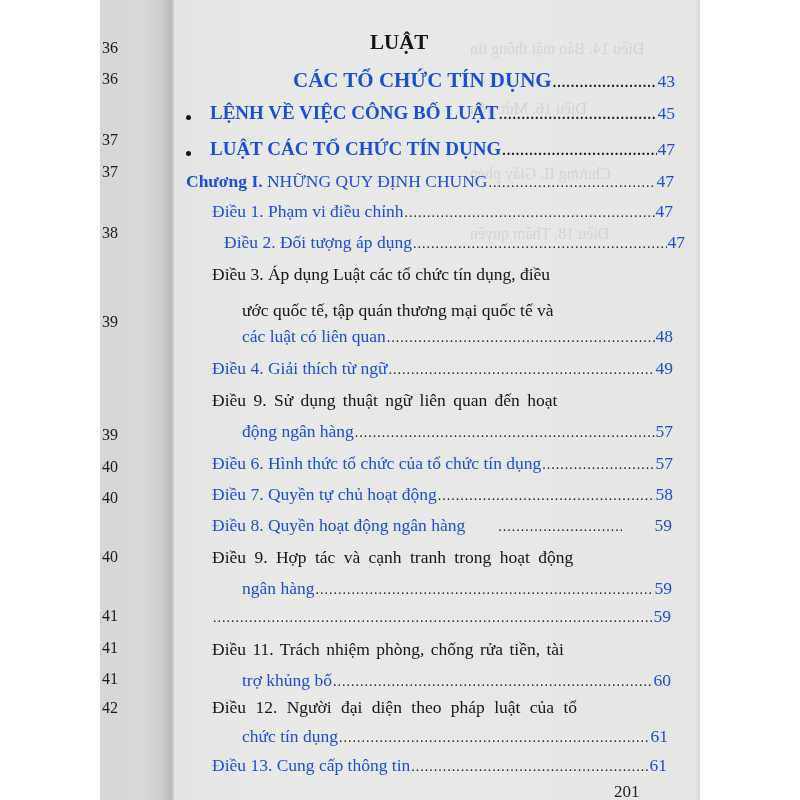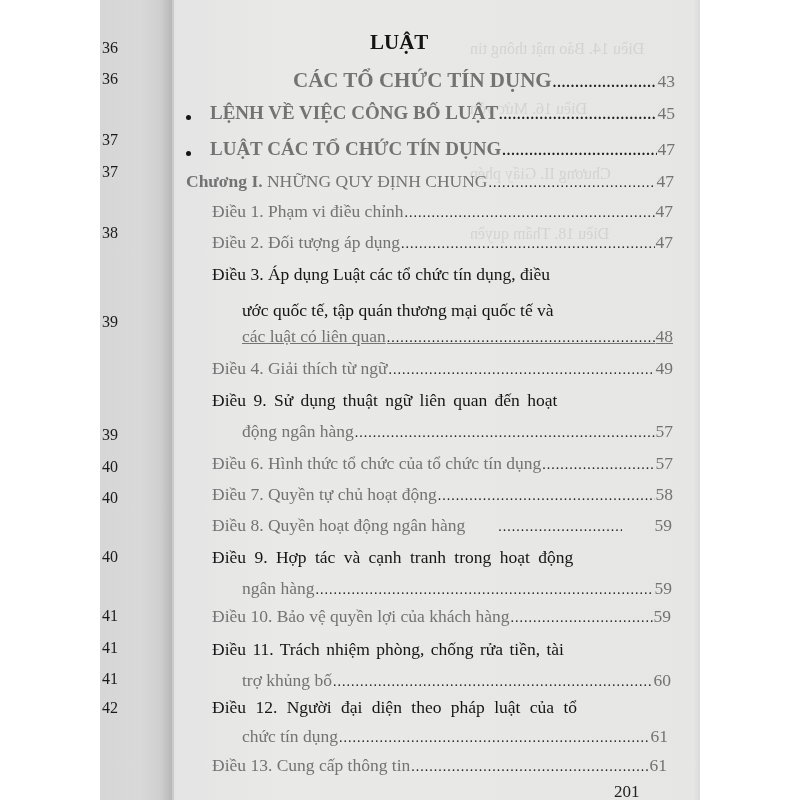--- a/index.html
+++ b/index.html
@@ -64,21 +64,21 @@
       font-size: 21px;
       color: #141414;
       white-space: nowrap;
     }
     .entry {
       position: absolute;
       display: flex;
       align-items: baseline;
       font-family: "Liberation Serif", serif;
       font-size: 17.5px;
-      color: #737373;
+      color: #1d4ed8;
       white-space: nowrap;
     }
     .entry .txt { flex: 0 0 auto; }
     .entry .dots {
       flex: 1 1 auto;
       overflow: hidden;
       margin: 0 1px;
       letter-spacing: 1px;
       font-size: 14px;
       color: #222;
@@ -179,29 +179,29 @@
     <span class="dots"></span>
     <span class="pg">47</span>
   </div>
 
   <div class="entry" style="left:212px; top:201px; width:461px;">
     <span class="txt">Điều 1. Phạm vi điều chỉnh</span>
     <span class="dots"></span>
     <span class="pg">47</span>
   </div>
 
-  <div class="entry" style="left:212px; top:232px; width:461px;">
+  <div class="entry" style="left:224px; top:232px; width:461px;">
     <span class="txt">Điều 2. Đối tượng áp dụng</span>
     <span class="dots"></span>
     <span class="pg">47</span>
   </div>
 
   <div class="plain" style="left:212px; top:264px;">Điều 3. Áp dụng Luật các tổ chức tín dụng, điều</div>
   <div class="plain" style="left:242px; top:300px;">ước quốc tế, tập quán thương mại quốc tế và</div>
-  <div class="entry" style="left:242px; top:326px; width:431px;text-decoration:underline;">
+  <div class="entry" style="left:242px; top:326px; width:431px;">
     <span class="txt">các luật có liên quan</span>
     <span class="dots"></span>
     <span class="pg">48</span>
   </div>
 
   <div class="entry" style="left:212px; top:358px; width:461px;">
     <span class="txt">Điều 4. Giải thích từ ngữ</span>
     <span class="dots"></span>
     <span class="pg">49</span>
   </div>
@@ -232,21 +232,20 @@
   </div>
 
   <div class="plain" style="left:212px; top:547px; word-spacing:4px;">Điều 9. Hợp tác và cạnh tranh trong hoạt động</div>
   <div class="entry" style="left:242px; top:578px; width:430px;">
     <span class="txt">ngân hàng</span>
     <span class="dots"></span>
     <span class="pg">59</span>
   </div>
 
   <div class="entry" style="left:212px; top:606px; width:459px;">
-    <span class="txt">Điều 10. Bảo vệ quyền lợi của khách hàng</span>
     <span class="dots"></span>
     <span class="pg">59</span>
   </div>
 
   <div class="plain" style="left:212px; top:639px; word-spacing:2px;">Điều 11. Trách nhiệm phòng, chống rửa tiền, tài</div>
   <div class="entry" style="left:242px; top:670px; width:429px;">
     <span class="txt">trợ khủng bố</span>
     <span class="dots"></span>
     <span class="pg">60</span>
   </div>

